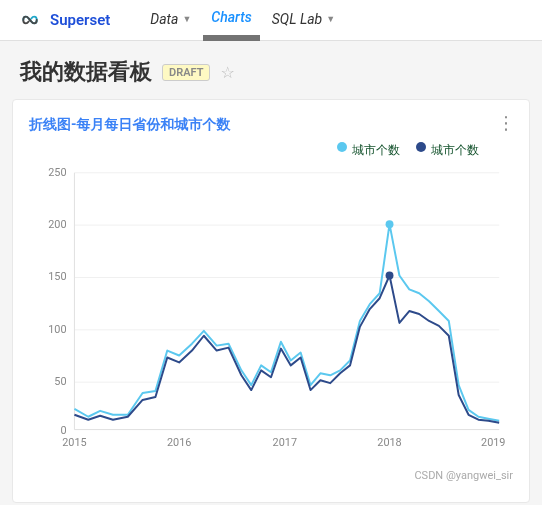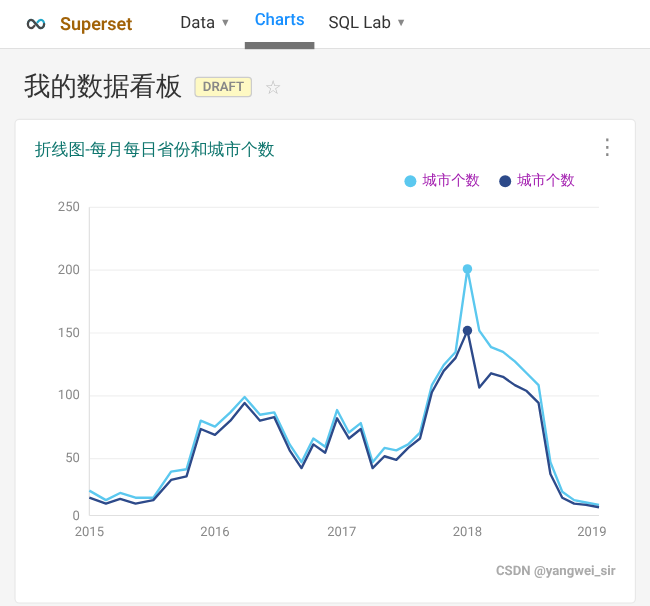--- a/index.html
+++ b/index.html
@@ -26,38 +26,39 @@
       align-items: center;
       gap: 6px;
     }
     .logo-icon {
       width: 28px;
       height: 18px;
     }
     .logo-text {
       font-size: 15px;
       font-weight: 600;
-      color: #a16207;
+      color: #1d4ed8;
     }
     .nav-links {
       display: flex;
       align-items: center;
       gap: 4px;
       margin-left: 8px;
     }
     .nav-item {
       display: flex;
       align-items: center;
       gap: 2px;
       padding: 0 8px;
       height: 41px;
       font-size: 14px;
       color: #333;
       cursor: pointer;
       border-bottom: 2px solid transparent;
+      font-style: italic;
     }
     .nav-item.active {
       color: #1890ff;
       border-bottom: 6px solid #737373;
       font-weight: 500;
     }
     .nav-chevron {
       font-size: 9px;
       color: #888;
       margin-left: 2px;
@@ -66,21 +67,21 @@
     
     .page-header {
       padding: 16px 20px 12px 20px;
       background: #f5f5f5;
       display: flex;
       align-items: center;
       gap: 10px;
     }
     .page-title {
       font-size: 22px;
-      font-weight: 400;
+      font-weight: 700;
       color: #333;
     }
     .draft-badge {
       font-size: 11px;
       font-weight: 600;
       color: #888;
       border: 1px solid #ccc;
       border-radius: 3px;
       padding: 1px 6px;
       background: #fef9c3;
@@ -95,22 +96,22 @@
     .chart-card {
       background: #fff;
       margin: 0 12px 12px 12px;
       border-radius: 4px;
       border: 1px solid #e8e8e8;
       padding: 16px;
       position: relative;
     }
     .chart-title {
       font-size: 14px;
-      font-weight: 400;
-      color: #0f766e;
+      font-weight: 700;
+      color: #3b82f6;
       margin-bottom: 12px;
     }
     .chart-menu {
       position: absolute;
       top: 14px;
       right: 14px;
       font-size: 18px;
       color: #888;
       cursor: pointer;
       line-height: 1;
@@ -119,24 +120,24 @@
     
     .chart-legend {
       display: flex;
       gap: 16px;
       position: absolute;
       top: 42px;
       right: 50px;
     }
     .legend-item {
       display: flex;
-      align-items: center;
+      align-items: flex-start;
       gap: 5px;
       font-size: 12px;
-      color: #a21caf;
+      color: #14532d;
     }
     .legend-dot {
       width: 10px;
       height: 10px;
       border-radius: 50%;
     }
 
     
     .chart-area {
       width: 100%;
@@ -149,21 +150,20 @@
       height: 100%;
     }
 
     
     .watermark {
       position: absolute;
       bottom: 4px;
       right: 0px;
       font-size: 11px;
       color: #aaa;
-      font-weight: bold;
     }
   </style>
 </head>
 <body>
 
 <nav class="navbar">
   <div class="navbar-logo">
 
     <svg class="logo-icon" viewBox="0 0 36 24" fill="none" xmlns="http://www.w3.org/2000/svg">
       <path d="M9 12C9 9.5 10.5 7.5 12.5 7.5C14 7.5 15.2 8.5 16.2 10L18 12L19.8 14C20.8 15.5 22 16.5 23.5 16.5C25.5 16.5 27 14.5 27 12C27 9.5 25.5 7.5 23.5 7.5C22 7.5 20.8 8.5 19.8 10" stroke="#20A7C9" stroke-width="2.5" stroke-linecap="round" fill="none"></path>

